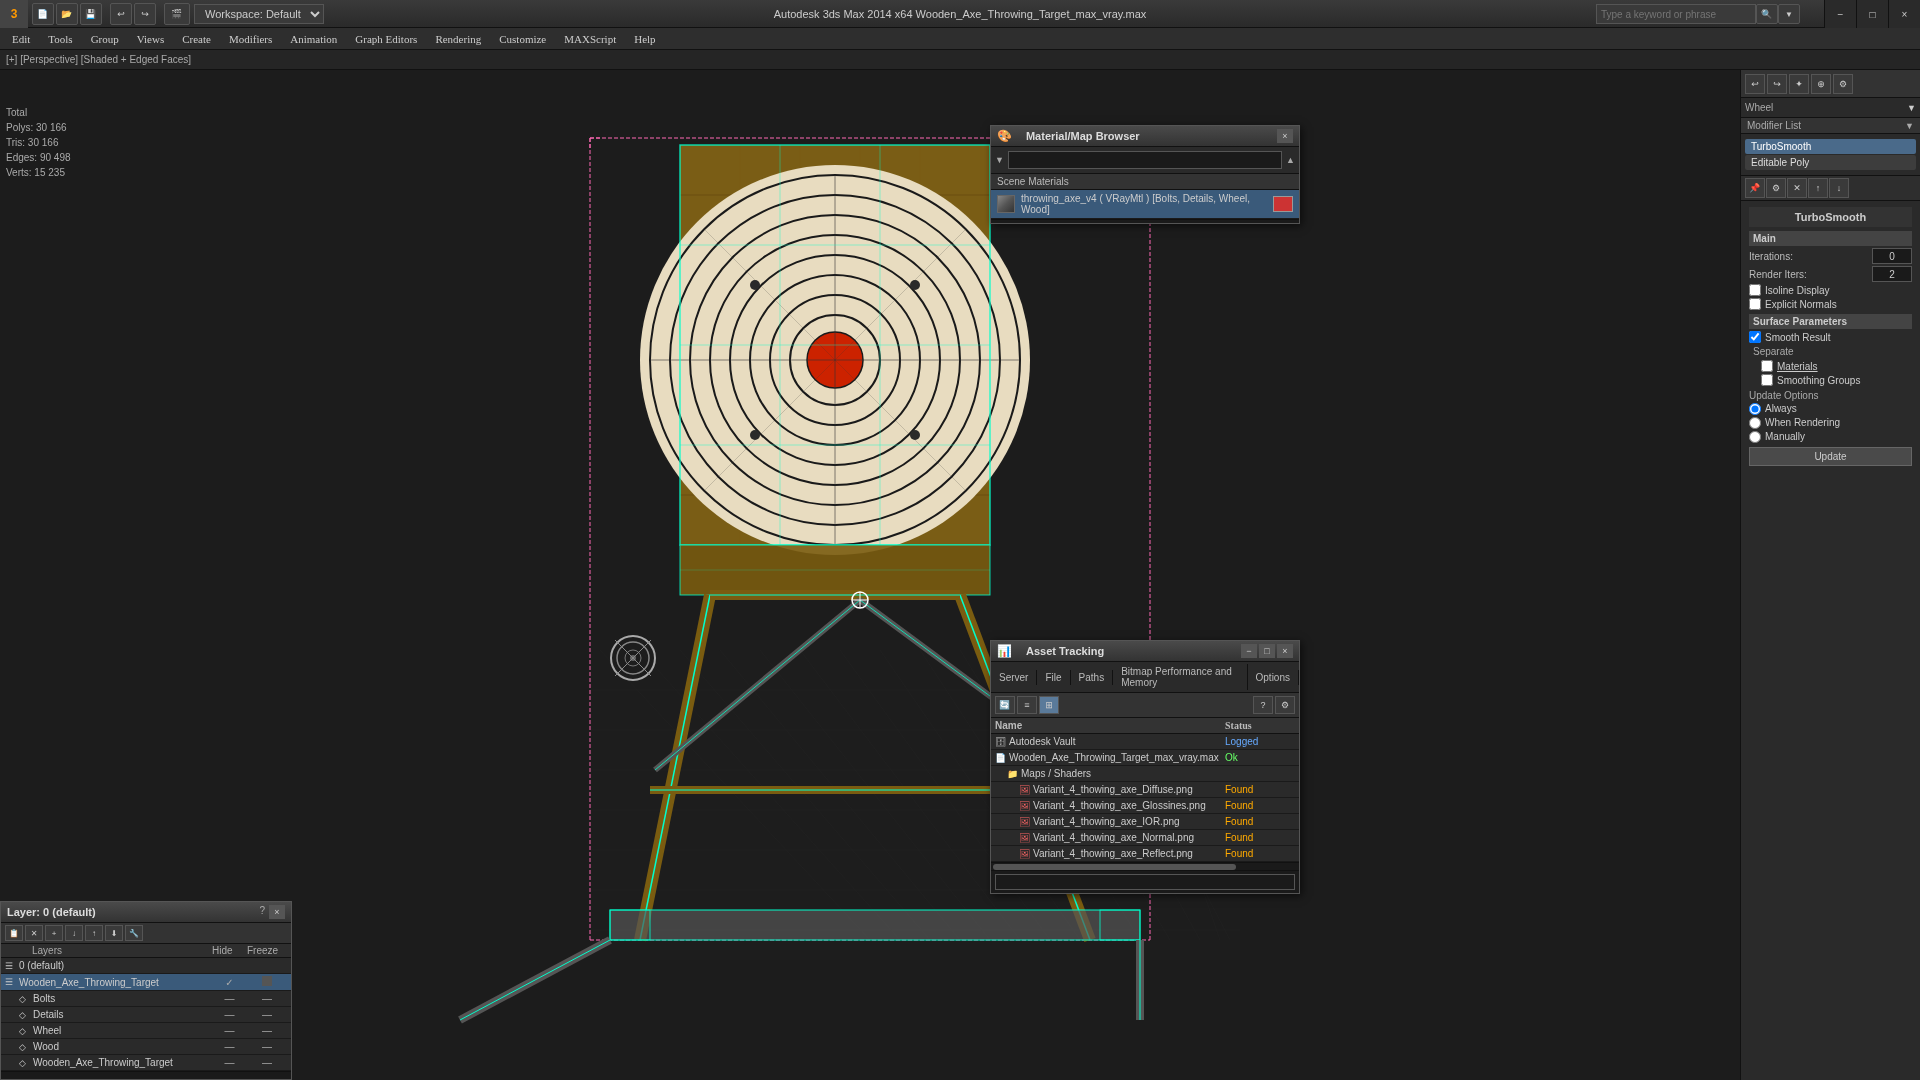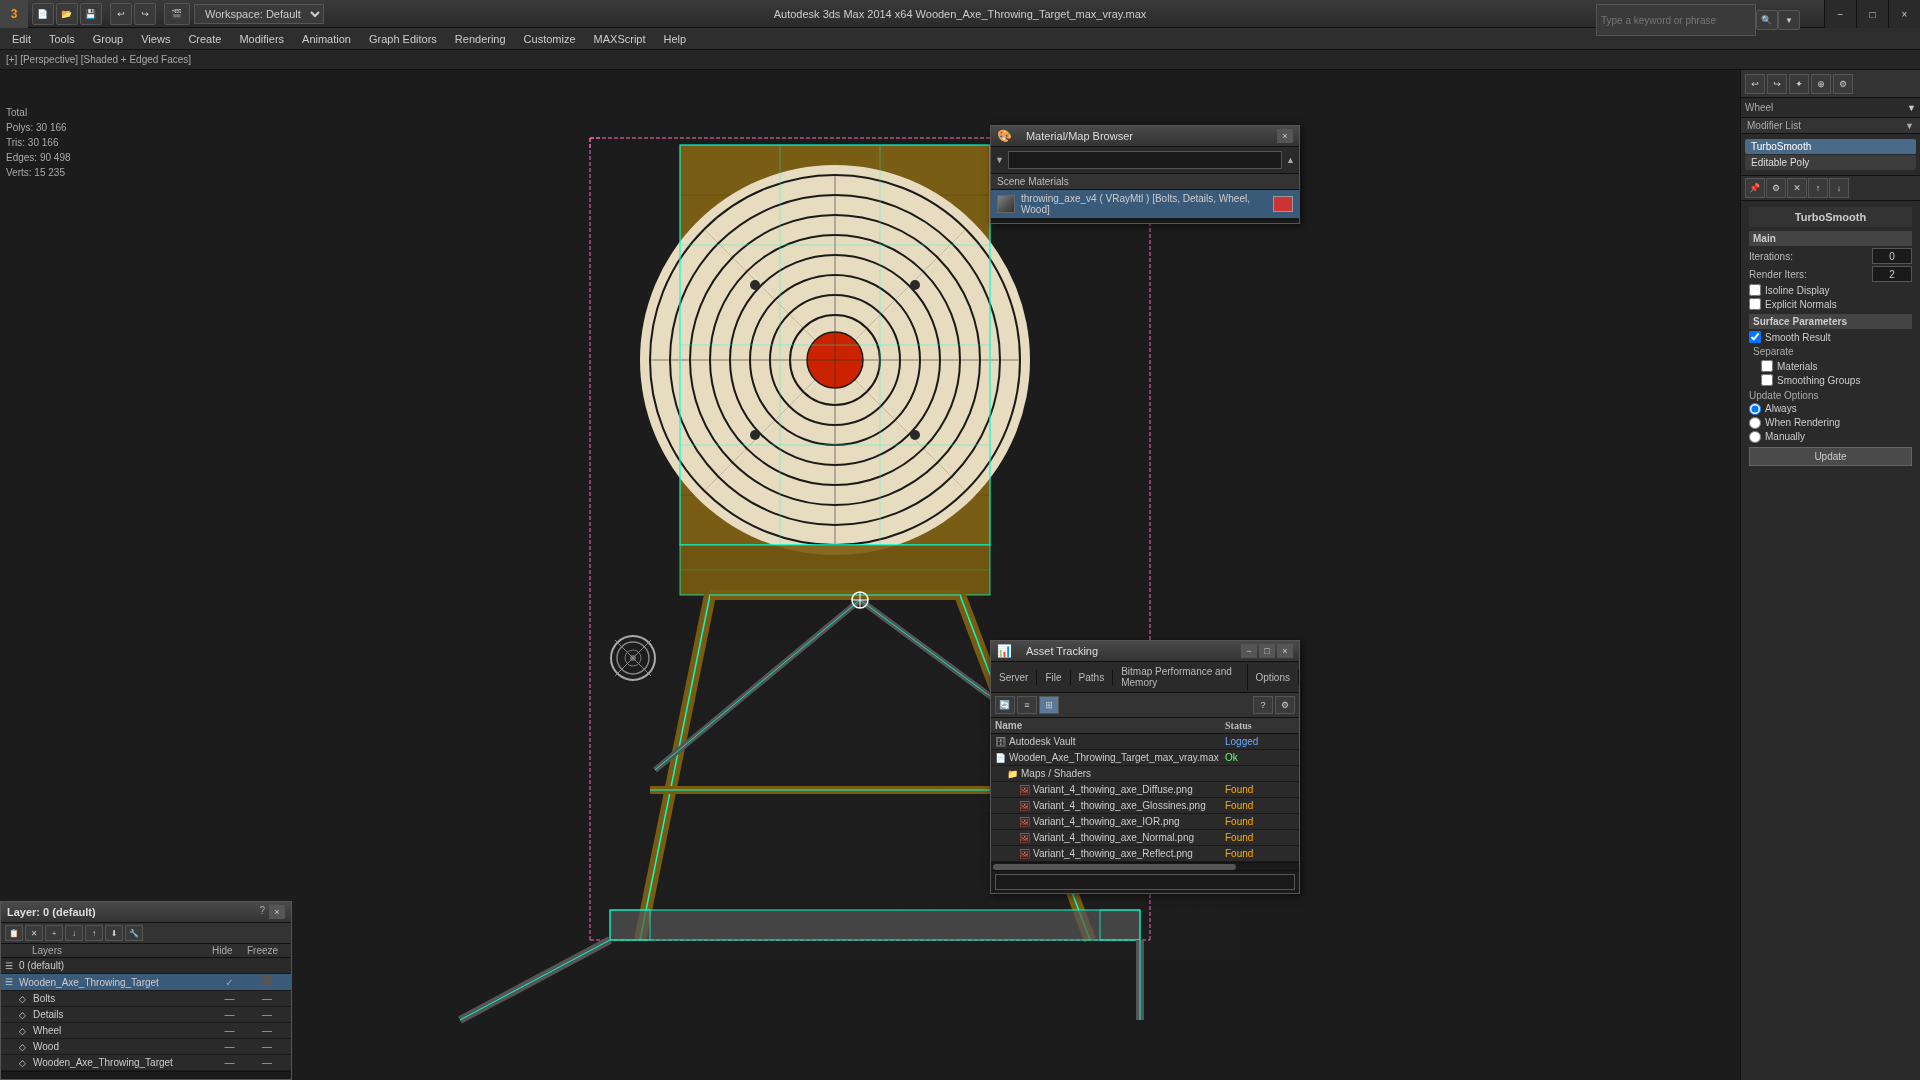--- a/index.html
+++ b/index.html
@@ -33,35 +33,35 @@
       background: #3a3a3a; border: 1px solid #555; color:#ccc; padding: 2px 6px; font-size:11px; height:20px;
     }
     #titlebar .title-text {
       position:absolute; left:50%; transform:translateX(-50%); font-size:11px; color:#ccc; white-space:nowrap;
     }
     #titlebar .search-box {
       position:absolute; right: 120px; top:4px;
       display:flex; align-items:center;
     }
     #titlebar .search-input {
-      width:160px; height:32px; background:#3a3a3a; border:1px solid #555; color:#888; padding:0 4px; font-size:10px;
+      width:160px; height:20px; background:#3a3a3a; border:1px solid #555; color:#888; padding:0 4px; font-size:10px;
     }
 
     
     #menubar {
       height: 22px;
       background: #2e2e2e;
       display: flex;
       align-items: center;
       border-bottom: 1px solid #111;
       padding: 0 4px;
       gap: 2px;
     }
     #menubar .menu-item {
-      padding: 2px 8px; cursor:pointer; font-size:11px; color:#ccc; border-radius:2px;
+      padding: 2px 8px; cursor:pointer; font-size:11px; color:#ccc; border-radius:2px;font-family:Liberation Serif, serif;
     }
 
     
     #statusbar-top {
       height: 20px;
       background: #252525;
       display: flex;
       align-items: center;
       padding: 0 6px;
       border-bottom: 1px solid #111;
@@ -154,21 +154,21 @@
       border: 1px solid #555;
       box-shadow: 2px 2px 8px rgba(0,0,0,0.6);
     }
     .panel-header {
       background: linear-gradient(to bottom, #4a4a4a, #333);
       padding: 3px 6px;
       display:flex; align-items:center; justify-content:space-between;
       border-bottom: 1px solid #111;
       cursor: move;
     }
-    .panel-header-title { font-size:11px; color:#ddd; font-weight:normal;padding-left:8px; }
+    .panel-header-title { font-size:11px; color:#ddd; font-weight:bold;padding-left:8px; }
     .panel-close-btn {
       width:16px; height:14px; background:#555; border:none; color:#ccc; cursor:pointer; display:flex; align-items:center; justify-content:center; font-size:9px;
     }
 
     
     #mat-browser {
       top: 55px;
       left: 990px;
       width: 310px;
     }
@@ -737,21 +737,21 @@
       <div class="section-title">Surface Parameters</div>
 
       <div class="checkbox-row">
         <input type="checkbox" id="smooth" checked="" style="">
         <label for="smooth">Smooth Result</label>
       </div>
 
       <div style="padding-left:4px; font-size:10px; color:#aaa; margin:3px 0;">
         <span>Separate</span>
       </div>
-      <div class="checkbox-row" style="padding-left:12px;">
+      <div class="checkbox-row" style="padding-left:12px;text-decoration:underline;">
         <input type="checkbox" id="materials" style="">
         <label for="materials">Materials</label>
       </div>
       <div class="checkbox-row" style="padding-left:12px;">
         <input type="checkbox" id="smoothing" style="">
         <label for="smoothing">Smoothing Groups</label>
       </div>
 
       <div style="font-size:10px; color:#aaa; margin:4px 0 2px;">Update Options</div>
       <div class="radio-row">

